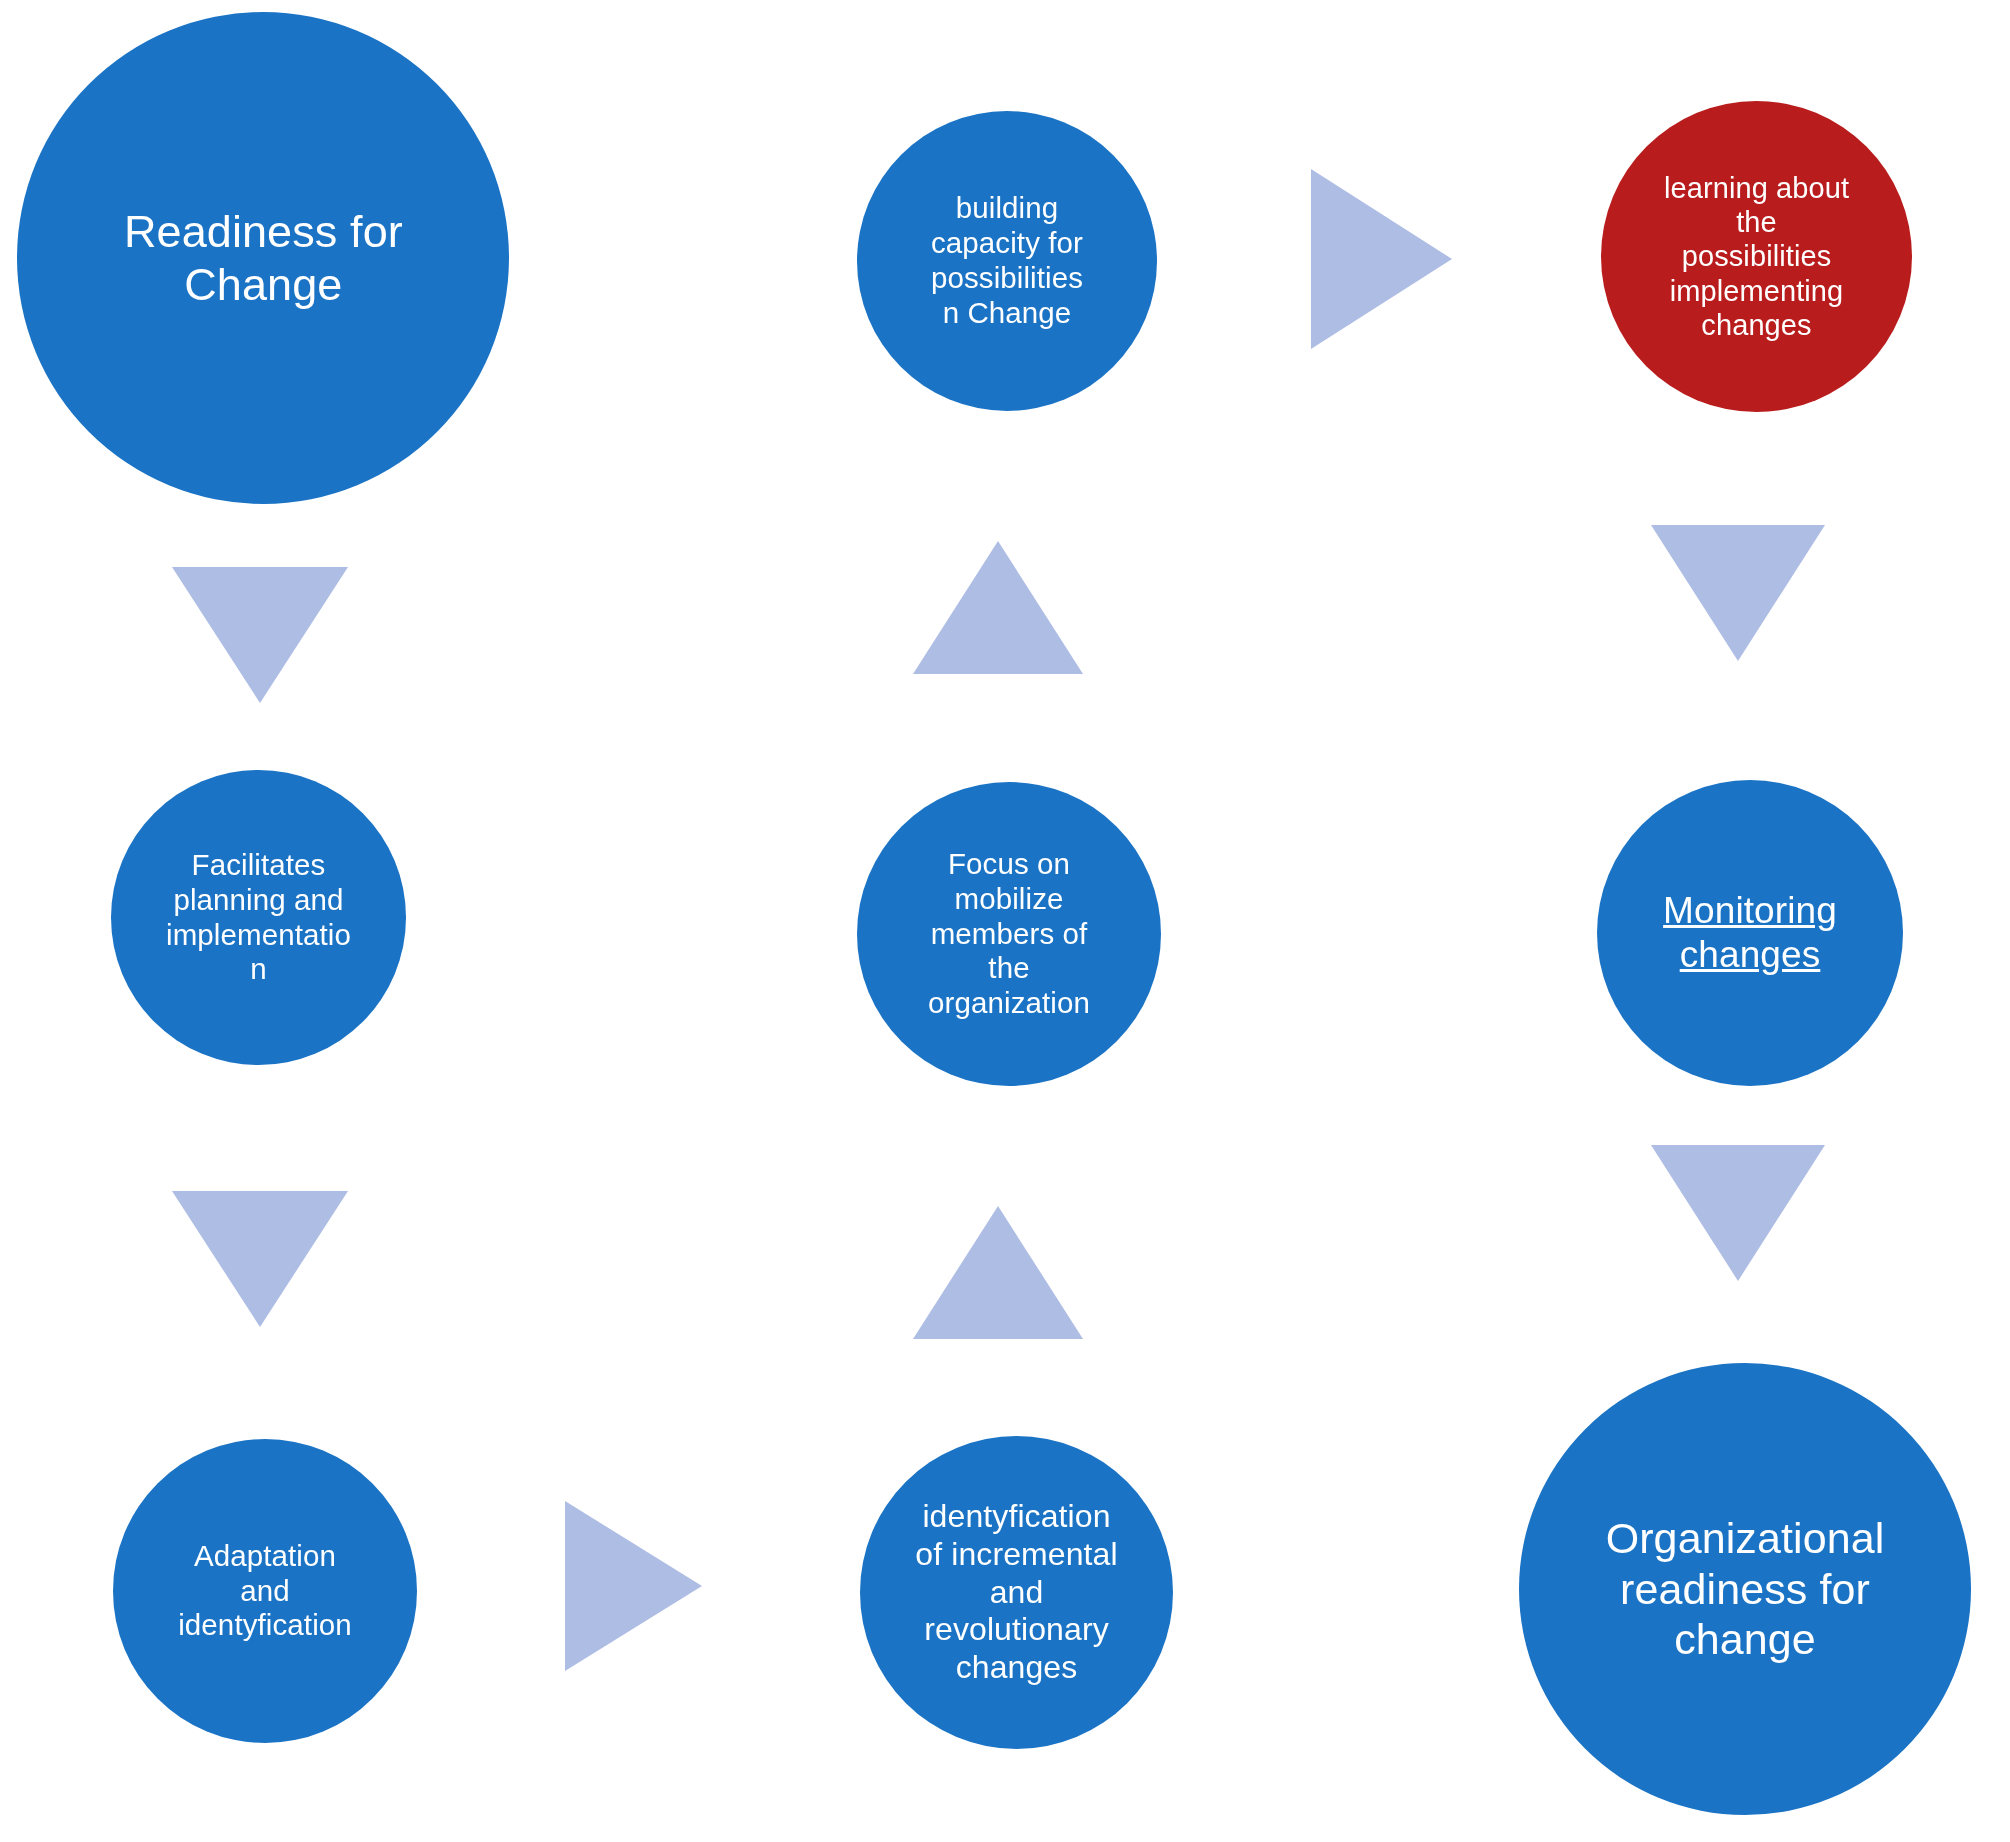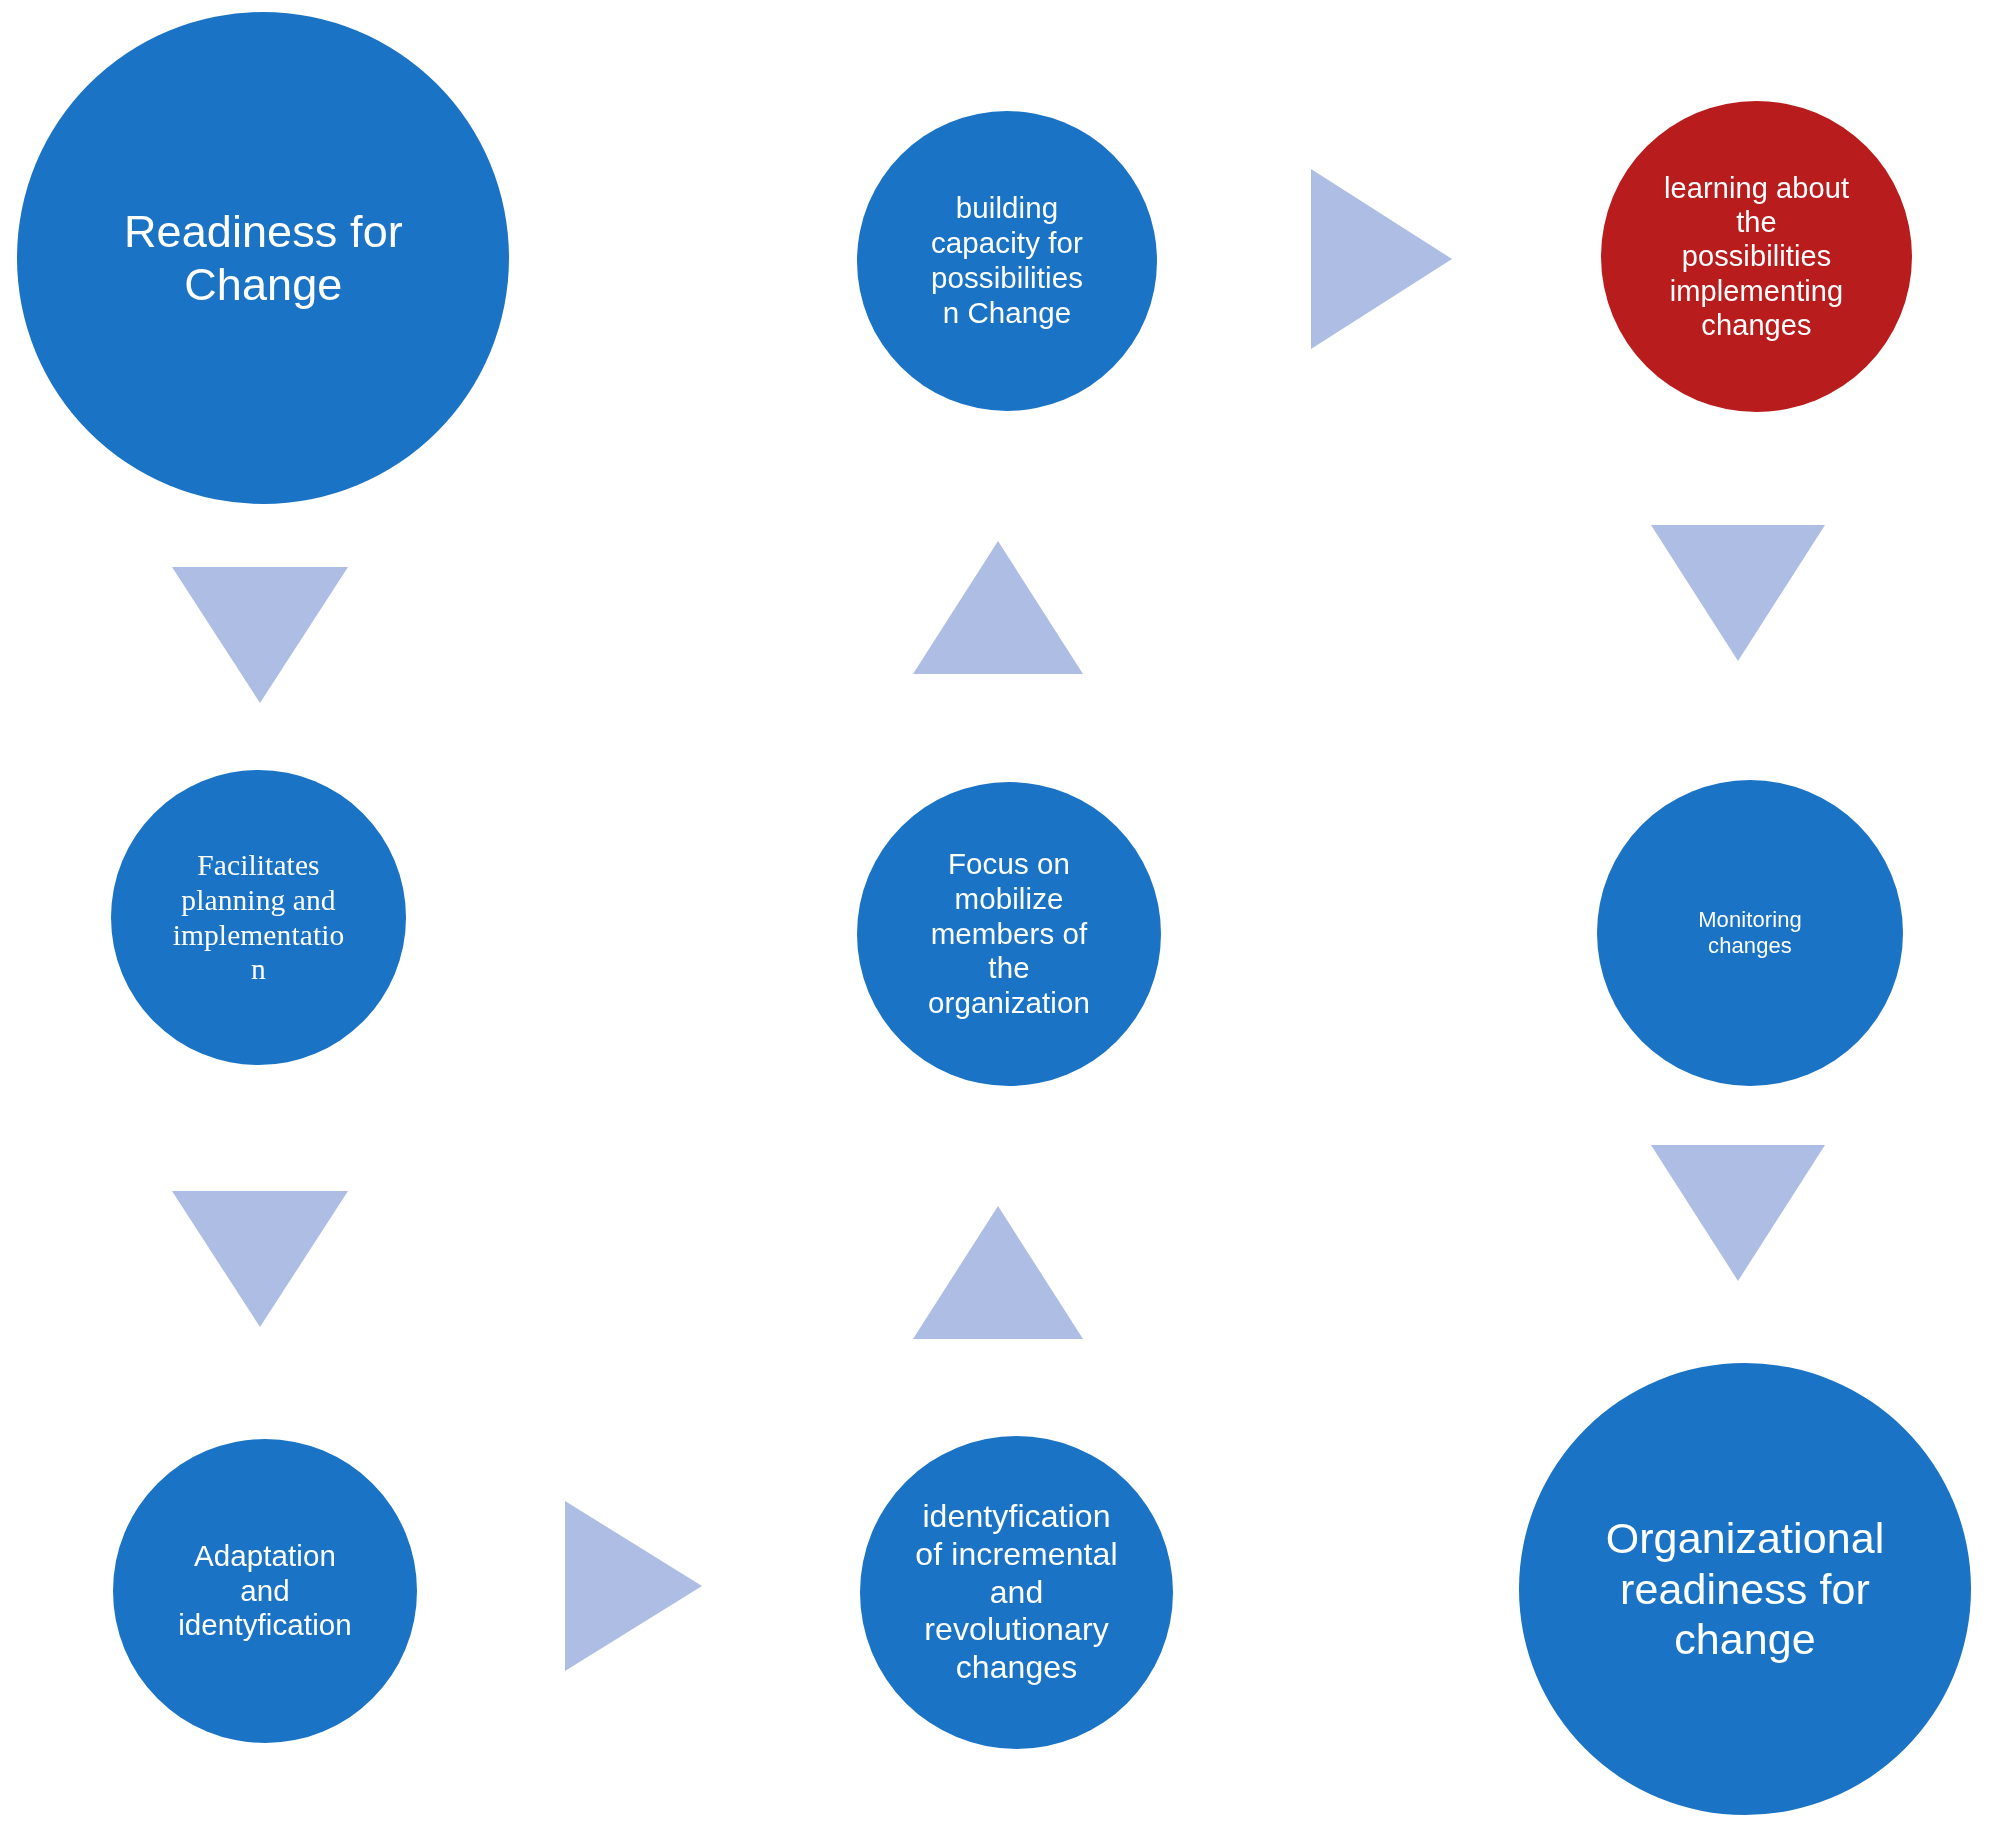--- a/index.html
+++ b/index.html
@@ -60,21 +60,21 @@
   #node-facilitates-planning .node-label { font-size: 29.5px; }
 
   #node-focus-mobilize {
     left: 857px; top: 782px; width: 304px; height: 304px;
   }
   #node-focus-mobilize .node-label { font-size: 29.5px; }
 
   #node-monitoring-changes {
     left: 1597px; top: 780px; width: 306px; height: 306px;
   }
-  #node-monitoring-changes .node-label { font-size: 22px; }
+  #node-monitoring-changes .node-label { font-size: 37px; text-decoration: underline; }
 
   #node-adaptation-transformation {
     left: 113px; top: 1439px; width: 304px; height: 304px;
   }
   #node-adaptation-transformation .node-label { font-size: 29.5px; }
 
   #node-identyfication-changes {
     left: 860px; top: 1436px; width: 313px; height: 313px;
   }
   #node-identyfication-changes .node-label { font-size: 32px; }
@@ -169,21 +169,21 @@
   </div>
 
   <div class="node" id="node-learning-possibilities" style="background: #b91c1c; color: rgb(255, 255, 255);">
     <span class="node-label">learning about
 the
 possibilities
 implementing
 changes</span>
   </div>
 
-  <div class="node" id="node-facilitates-planning" style="background: rgb(26, 115, 196); color: rgb(255, 255, 255); font-family: Liberation Serif, serif;">
+  <div class="node" id="node-facilitates-planning" style="background: rgb(26, 115, 196); color: rgb(255, 255, 255);">
     <span class="node-label">Facilitates
 planning and
 implementatio
 n</span>
   </div>
 
   <div class="node" id="node-focus-mobilize" style="background: rgb(26, 115, 196); color: rgb(255, 255, 255);">
     <span class="node-label">Focus on
 mobilize
 members of

